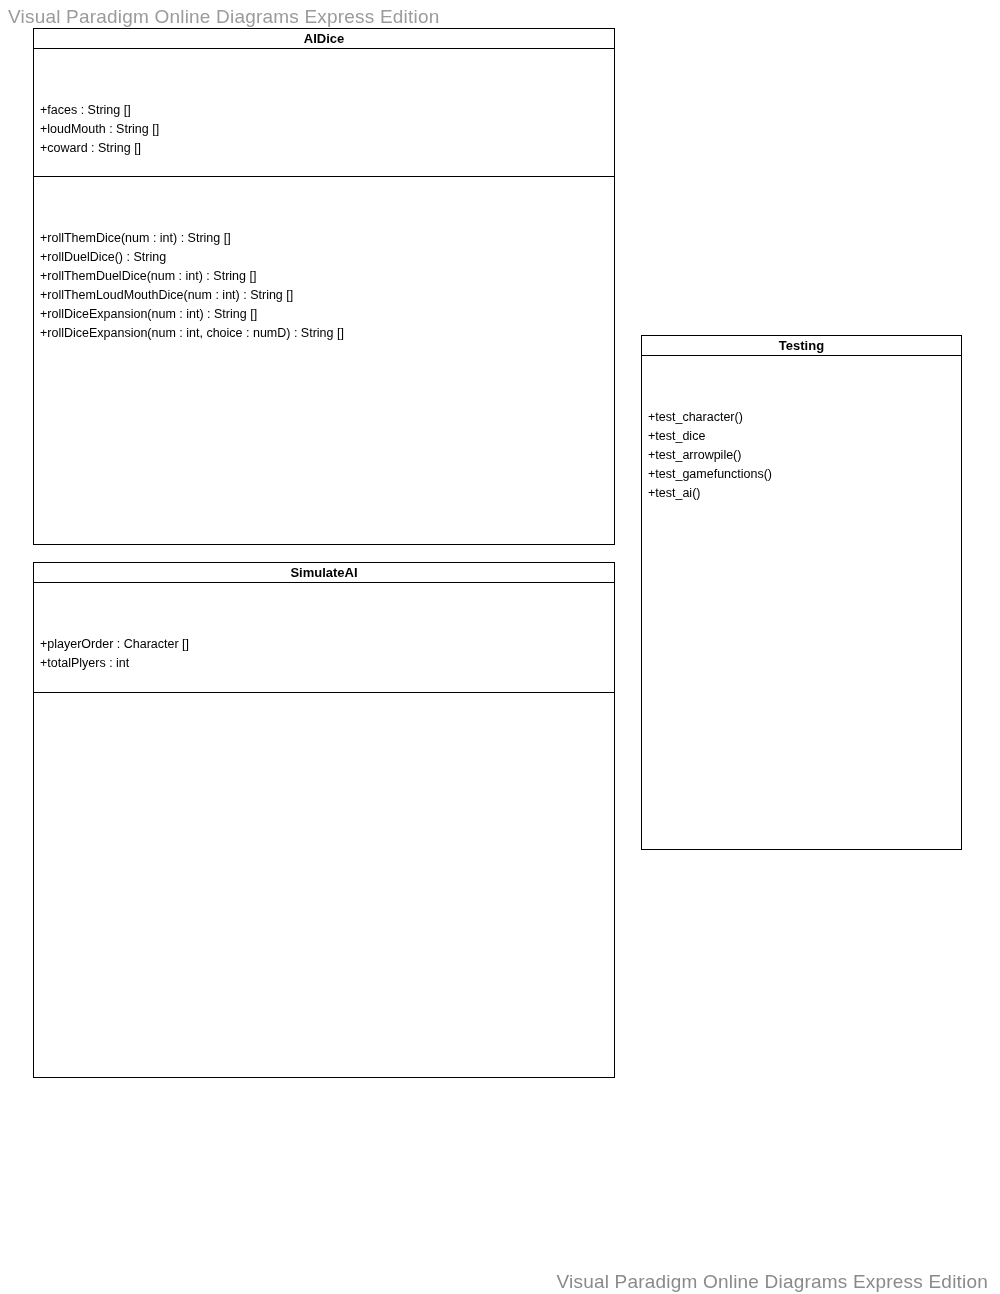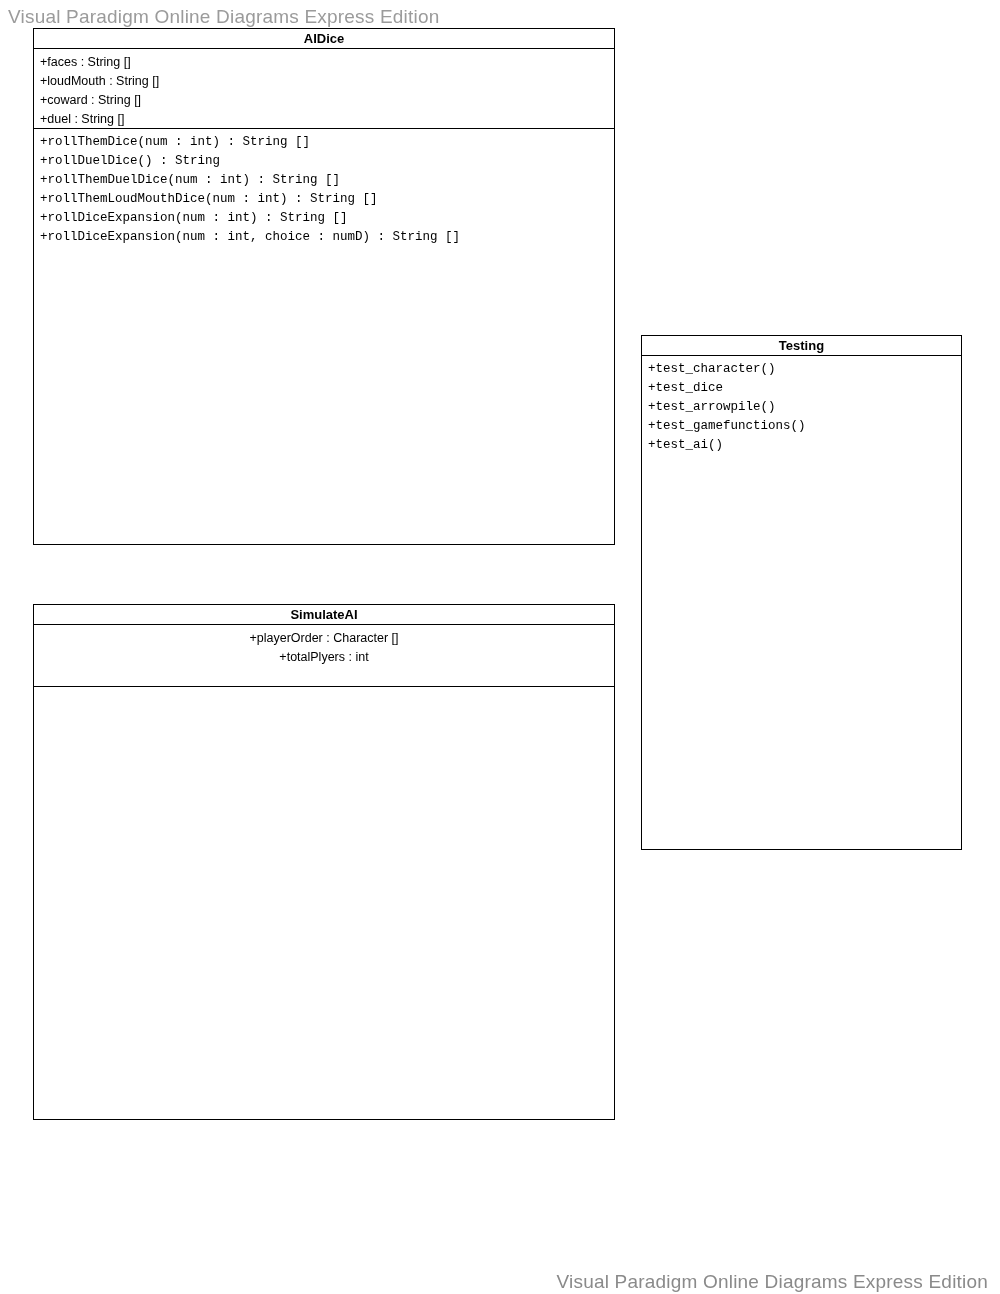--- a/index.html
+++ b/index.html
@@ -35,44 +35,44 @@
     line-height: 19px;
     text-align: center;
     font-weight: bold;
     font-size: 13px;
     border-bottom: 1.5px solid #000;
   }
   .compartment {
     padding: 4px 6px 0 6px;
     font-size: 12.5px;
     line-height: 19px;
+    margin-top: 48px;
   }
   .compartment.attrs { border-bottom: 1.5px solid #000; flex: 0 0 auto; }
-  .compartment.methods { flex: 1 1 auto; font-family: Liberation Mono, monospace; }
+  .compartment.methods { flex: 1 1 auto; }
   .member { white-space: nowrap; }
 
   
   #box-aidice   { left: 33px;  top: 28px;  width: 582px; height: 517px; }
   #box-aidice .attrs { height: 80px; }
   #box-testing  { left: 641px; top: 335px; width: 321px; height: 515px; }
-  #box-simulateai { left: 33px; top: 604px; width: 582px; height: 516px; }
-  #box-simulateai .attrs { height: 62px; text-align: center; }
+  #box-simulateai { left: 33px; top: 562px; width: 582px; height: 516px; }
+  #box-simulateai .attrs { height: 62px; }
 </style>
 </head>
 <body>
 
 <div class="watermark top">Visual Paradigm Online Diagrams Express Edition</div>
 
 <div class="class-box" id="box-aidice">
   <div class="class-title">AIDice</div>
   <div class="compartment attrs">
     <div class="member">+faces : String []</div>
     <div class="member">+loudMouth : String []</div>
     <div class="member">+coward : String []</div>
-    <div class="member">+duel : String []</div>
   </div>
   <div class="compartment methods">
     <div class="member">+rollThemDice(num : int) : String []</div>
     <div class="member">+rollDuelDice() : String</div>
     <div class="member">+rollThemDuelDice(num : int) : String []</div>
     <div class="member">+rollThemLoudMouthDice(num : int) : String []</div>
     <div class="member">+rollDiceExpansion(num : int) : String []</div>
     <div class="member">+rollDiceExpansion(num : int, choice : numD) : String []</div>
   </div>
 </div>

